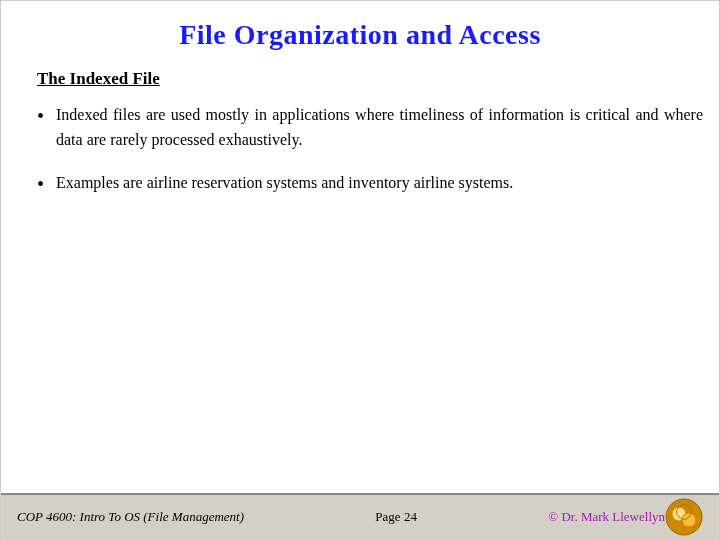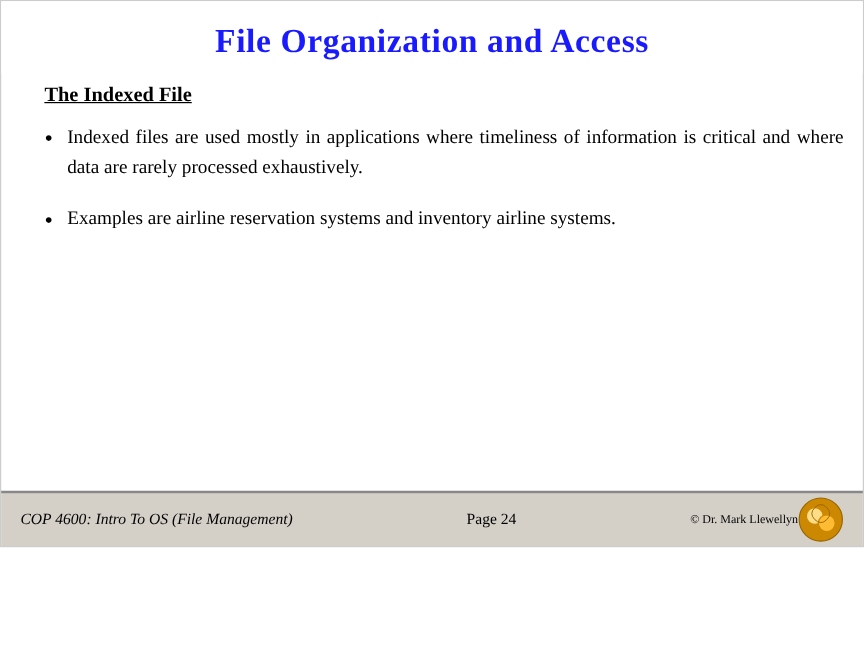--- a/index.html
+++ b/index.html
@@ -11,21 +11,21 @@
     body {
       width: 720px;
       height: 540px;
       background: #fff;
       font-family: 'Times New Roman', Times, serif;
       overflow: hidden;
     }
 
     .slide {
       width: 720px;
-      height: 456px;
+      height: 540px;
       background: #fff;
       display: flex;
       flex-direction: column;
       border: 1px solid #ccc;
       position: relative;
     }
 
     .slide-header {
       background: #fff;
       padding: 18px 30px 10px 30px;
@@ -88,22 +88,22 @@
       font-style: italic;
       color: #000;
     }
 
     .footer-center {
       font-size: 13px;
       color: #000;
     }
 
     .footer-right {
-      font-size: 10px;
-      color: #000000;
+      font-size: 13px;
+      color: #a21caf;
       text-align: right;
     }
 
     .footer-right-group {
       display: flex;
       align-items: center;
     }
 
     
     .logo-circle {

